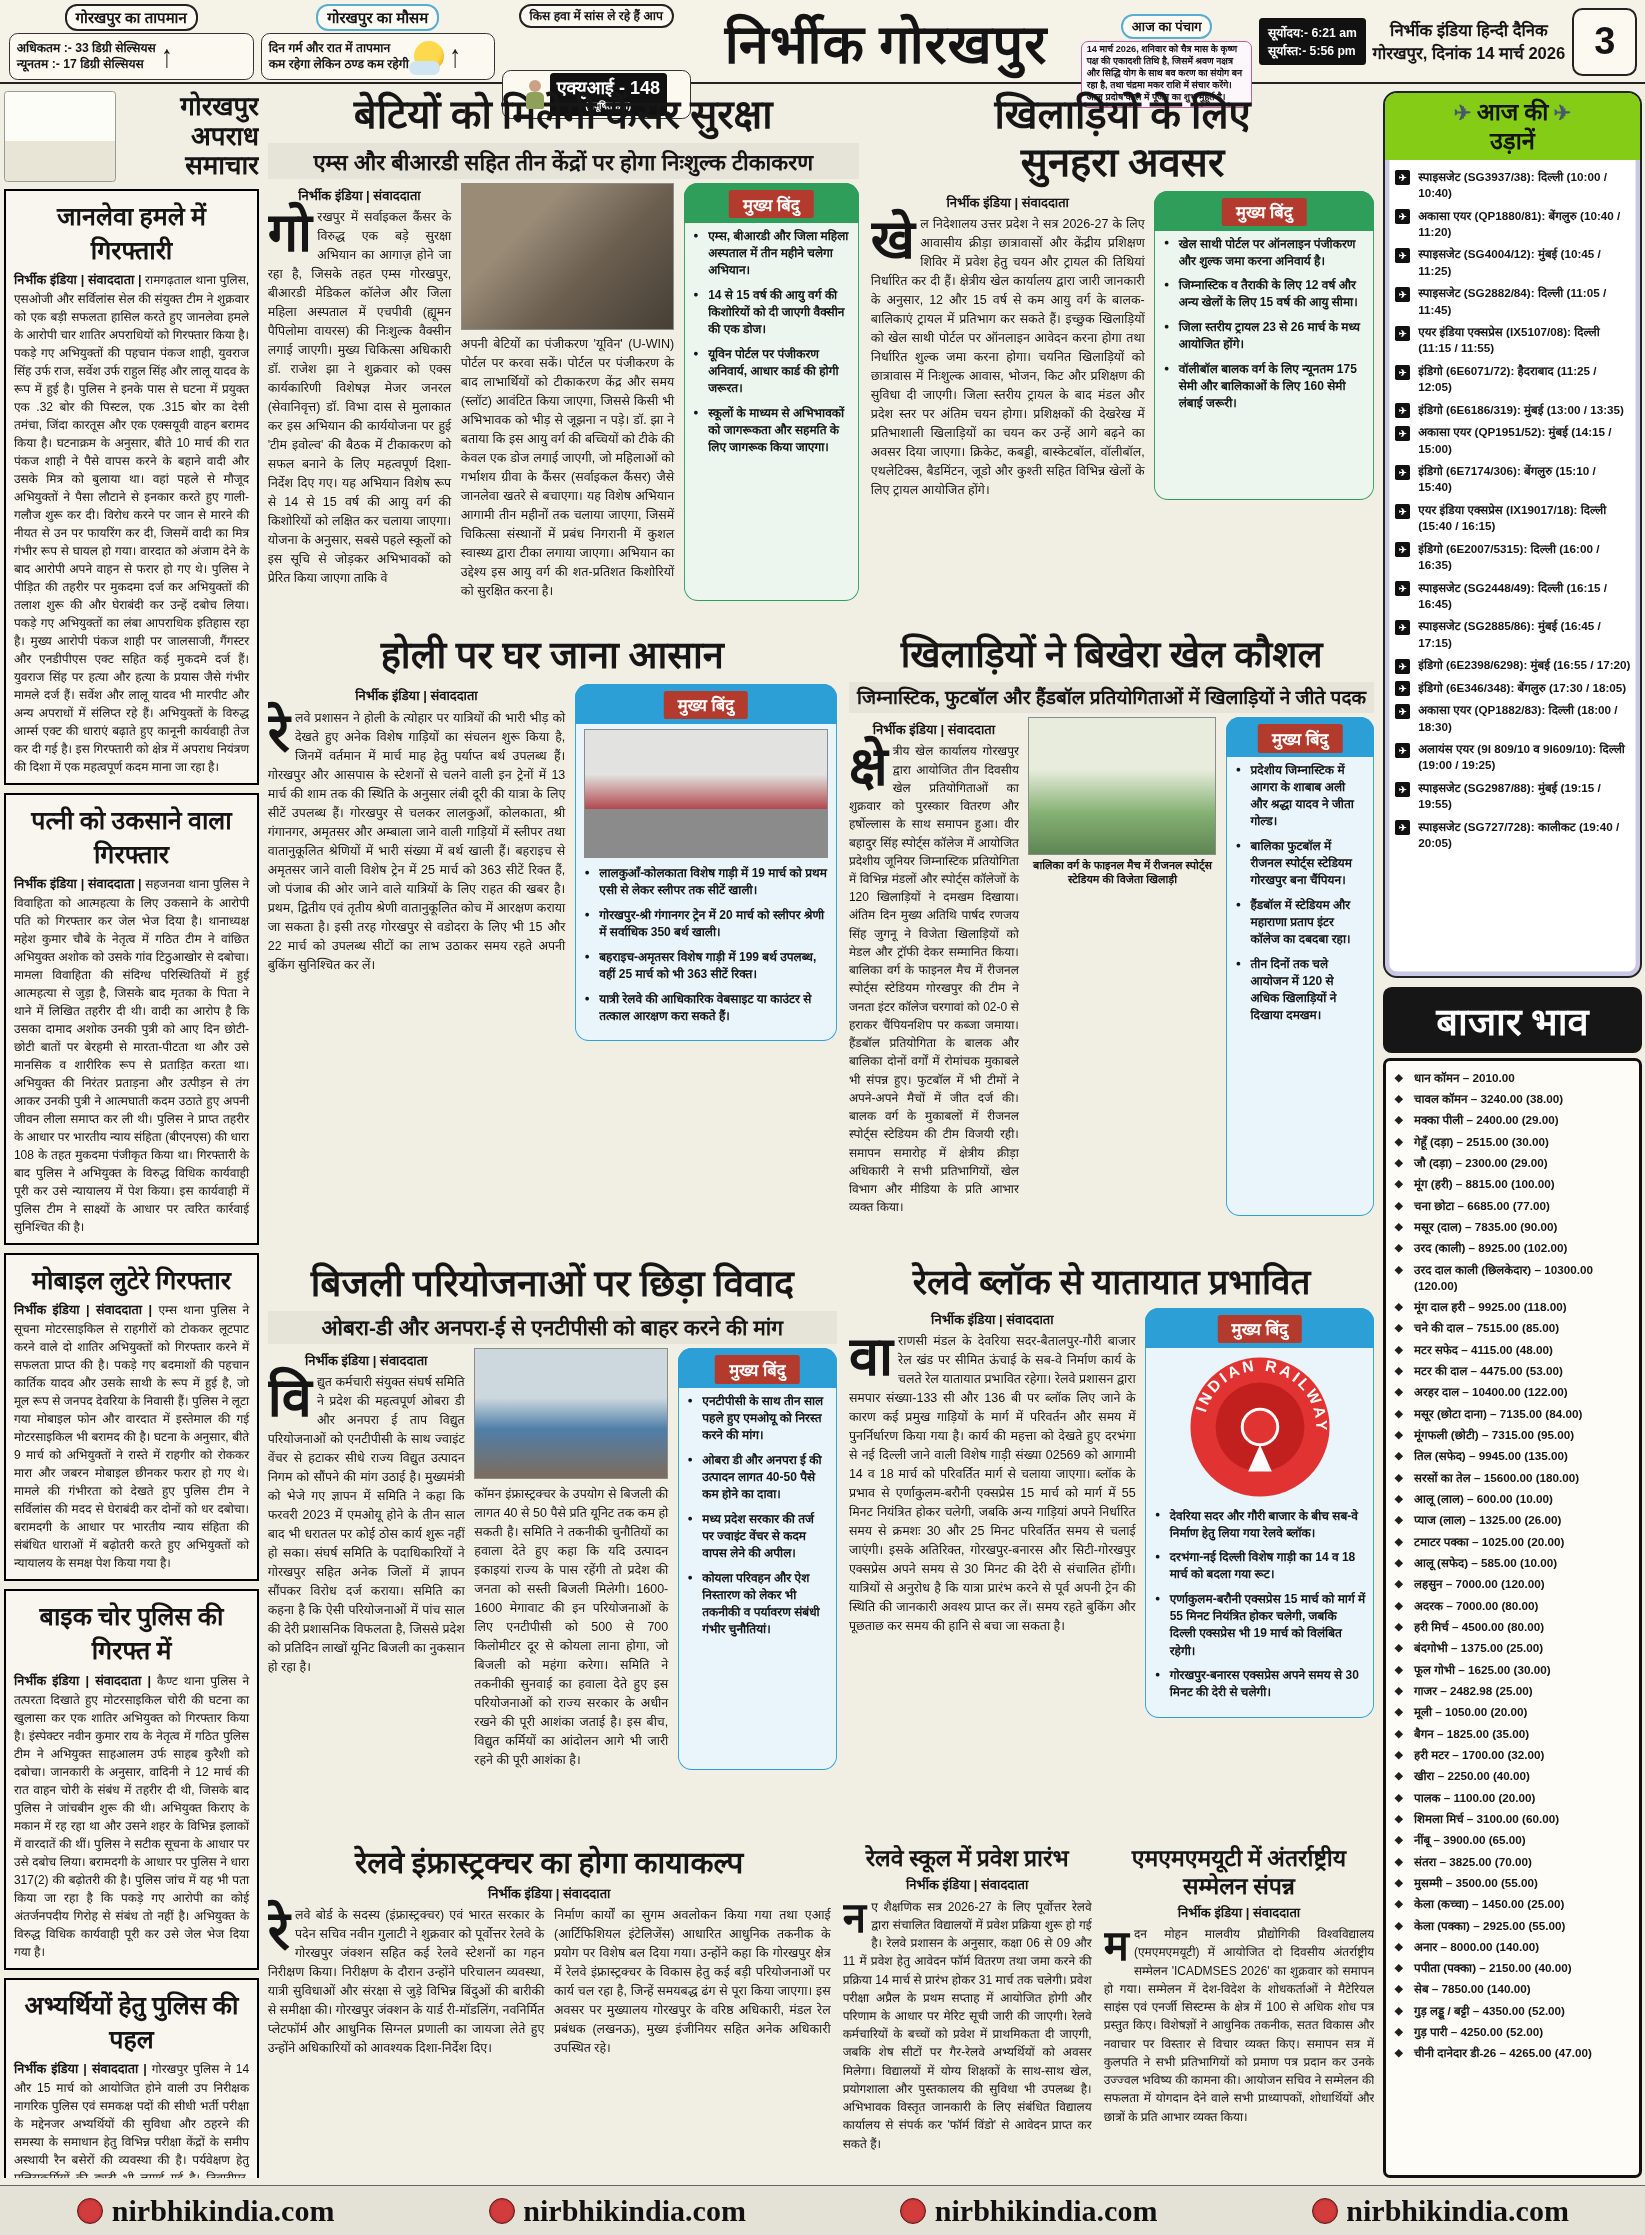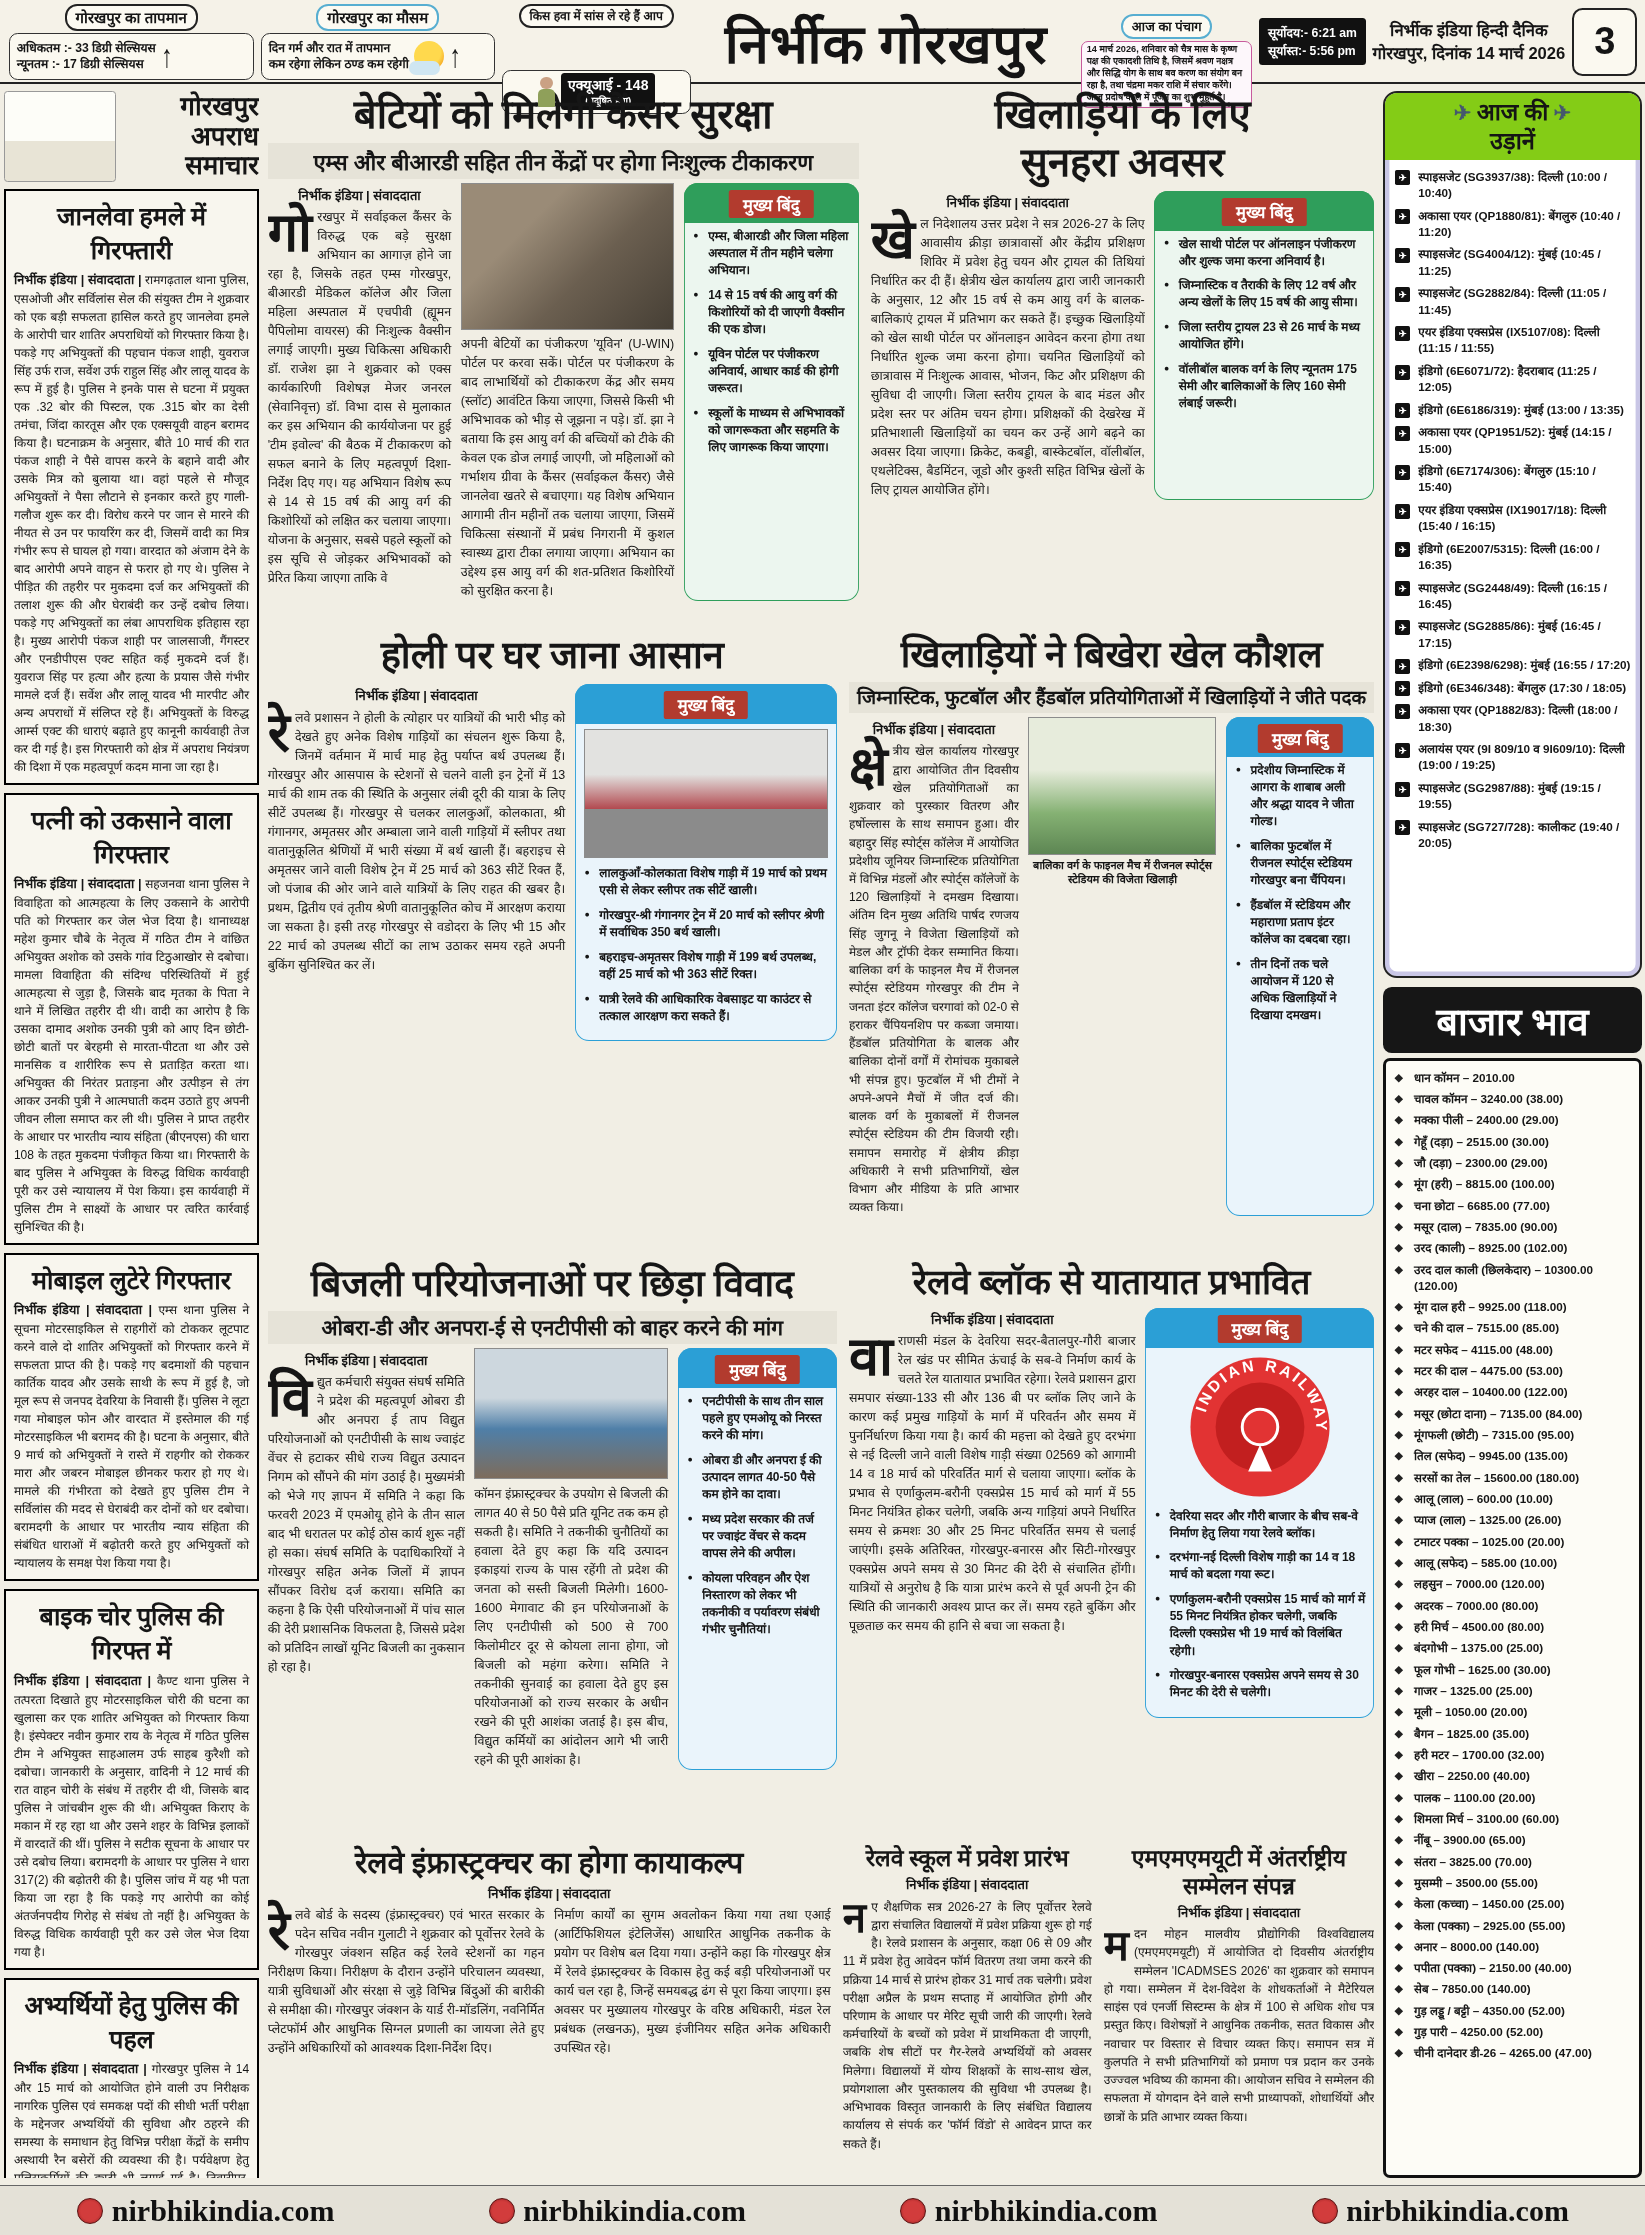--- a/index.html
+++ b/index.html
@@ -9,21 +9,21 @@
   
   .hdr { height:84px; display:flex; align-items:stretch; gap:7px; padding:3.5px 8.7px 1.7px; border-bottom:2.6px solid #222; background:#f5f2e8; }
   .tab { border:2.2px solid #222; border-radius:12.2px; background:#fcfaf2; font-weight:bold; text-align:center; padding:1.7px 8.7px; font-size:15px; white-space:nowrap; }
   .tab.blue { border-color:#57aed1; }
   .hdr-unit { display:flex; flex-direction:column; align-items:center; gap:1.7px; }
   .hdr-body { border:1.7px solid #333; border-radius:8.7px; background:#fbf9f0; padding:2.6px 7px; font-size:12.2px; font-weight:bold; line-height:1.35; text-align:left; flex:1; width:100%; display:flex; align-items:center; gap:5.2px; }
   .arrow-up { font-size:23px; font-weight:bold; transform:scaleY(1.4); }
   .sun-icon { width:30px; height:30px; border-radius:50%; background:radial-gradient(circle at 40% 35%, #ffd94d 55%, #f5a623 80%); position:relative; flex:none; }
   .sun-icon::after { content:""; position:absolute; bottom:-3.5px; left:-5.2px; width:31px; height:14px; background:#cfe6f2; border-radius:8.7px; }
   .aqi-black { background:#111; color:#fff; border-radius:3.5px; padding:2.6px 7px; text-align:center; font-weight:bold; }
-  .aqi-black .v { font-size:14px; }
+  .aqi-black .v { font-size:18px; }
   .aqi-black .s { font-size:9.6px; }
   .person-icon { width:19px; height:30px; position:relative; flex:none; }
   .person-icon::before { content:""; position:absolute; top:0; left:3.5px; width:12.2px; height:12.2px; border-radius:50%; background:#caa184; }
   .person-icon::after { content:""; position:absolute; top:12.2px; left:0.9px; width:17.5px; height:17.5px; border-radius:5.2px 5.2px 1.7px 1.7px; background:#8fa05a; }
   .masthead { flex:1; display:flex; align-items:center; justify-content:center; }
   .masthead-title { font-size:54px; font-weight:900; letter-spacing:0.9px; color:#141414; font-family:"Liberation Serif", serif; }
   .panchang { width:171px; }
   .panchang-txt { border:1.7px solid #c85b9d; border-radius:7px; background:#fdf7fb; font-size:9.2px; line-height:1.3; padding:2.6px 4.4px; font-weight:bold; text-align:left; }
   .sunbox { background:#111; color:#fff; border-radius:3.5px; padding:5.2px 8.7px; font-weight:bold; font-size:12.2px; line-height:1.5; align-self:center; white-space:nowrap; }
   .daily { text-align:center; font-weight:bold; font-size:16.6px; line-height:1.4; align-self:center; }
@@ -418,21 +418,21 @@
             <div class="market-item">सरसों का तेल – 15600.00 (180.00)</div>
             <div class="market-item">आलू (लाल) – 600.00 (10.00)</div>
             <div class="market-item">प्याज (लाल) – 1325.00 (26.00)</div>
             <div class="market-item">टमाटर पक्का – 1025.00 (20.00)</div>
             <div class="market-item">आलू (सफेद) – 585.00 (10.00)</div>
             <div class="market-item">लहसुन – 7000.00 (120.00)</div>
             <div class="market-item">अदरक – 7000.00 (80.00)</div>
             <div class="market-item">हरी मिर्च – 4500.00 (80.00)</div>
             <div class="market-item">बंदगोभी – 1375.00 (25.00)</div>
             <div class="market-item">फूल गोभी – 1625.00 (30.00)</div>
-            <div class="market-item">गाजर – 1325.00 (25.00)</div>
+            <div class="market-item">गाजर – 2482.98 (25.00)</div>
             <div class="market-item">मूली – 1050.00 (20.00)</div>
             <div class="market-item">बैगन – 1825.00 (35.00)</div>
             <div class="market-item">हरी मटर – 1700.00 (32.00)</div>
             <div class="market-item">खीरा – 2250.00 (40.00)</div>
             <div class="market-item">पालक – 1100.00 (20.00)</div>
             <div class="market-item">शिमला मिर्च – 3100.00 (60.00)</div>
             <div class="market-item">नींबू – 3900.00 (65.00)</div>
             <div class="market-item">संतरा – 3825.00 (70.00)</div>
             <div class="market-item">मुसम्मी – 3500.00 (55.00)</div>
             <div class="market-item">केला (कच्चा) – 1450.00 (25.00)</div>

